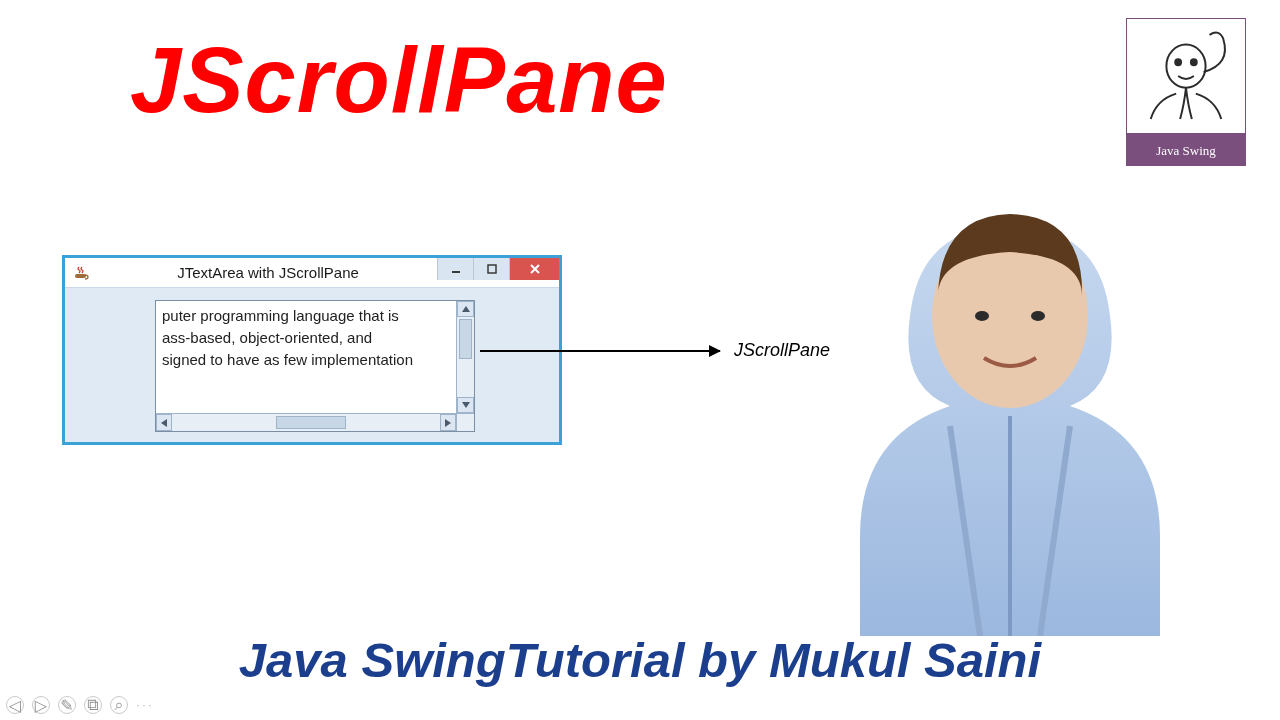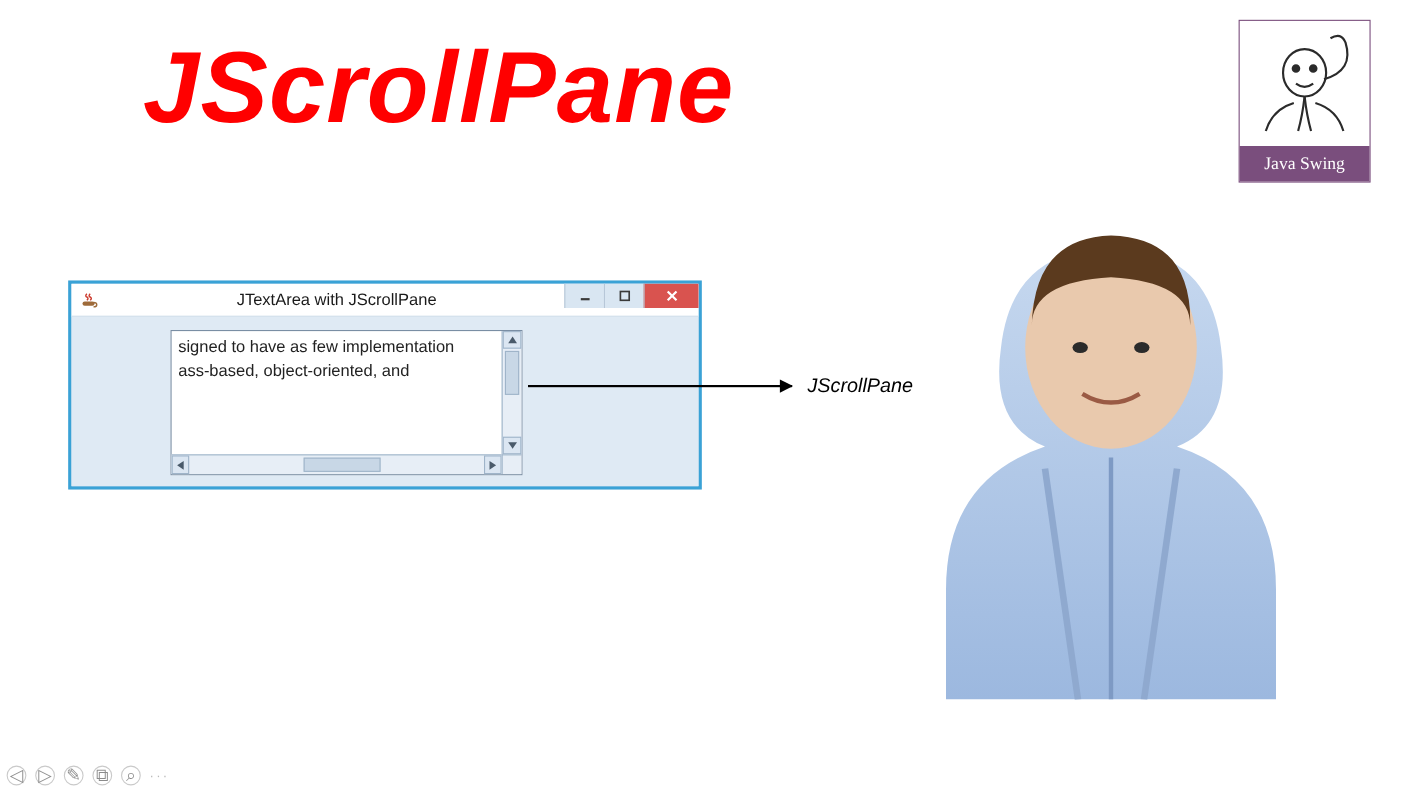--- a/index.html
+++ b/index.html
@@ -24,32 +24,32 @@
     width: 120px; height: 148px;
     border: 1px solid #7a4e7d;
     background: linear-gradient(#fff 0 78%, #7a4e7d 78% 100%);
   }
   .logo-label {
     position: absolute;
     left: 0; right: 0; bottom: 6px;
     text-align: center;
     color: #fff;
     font-family: Georgia, 'Times New Roman', serif;
-    font-size: 16px;
+    font-size: 13px;
   }
   .monkey {
     position: absolute;
     top: 6px; left: 10px; right: 10px; bottom: 34px;
   }
 
   
   .win {
     position: absolute;
     top: 255px; left: 62px;
-    width: 576px; height: 190px;
+    width: 500px; height: 190px;
     border: 3px solid #3aa2d6;
     background: #dfeaf4;
   }
   .win-titlebar {
     height: 30px;
     background: #ffffff;
     border-bottom: 1px solid #c9d9e8;
     display: flex;
     align-items: center;
     position: relative;
@@ -241,22 +241,23 @@
           <svg width="14" height="14" viewBox="0 0 14 14">
               <path d="M3 3 L11 11 M11 3 L3 11" stroke="#fff" stroke-width="2"></path>
             </svg>
         </div>
       </div>
     </div>
     <div class="win-body">
       <div class="scrollpane">
         <div class="sp-viewport">
           <div class="text">
+            <div>puter programming language that is</div>
+            <div>ass-based, object-oriented, and</div>
             <div>signed to have as few implementation</div>
-            <div>ass-based, object-oriented, and</div>
           </div>
         </div>
         <div class="vsb">
           <div class="arrow up">
             <svg width="10" height="8" viewBox="0 0 10 8">
                 <path d="M5 1 L9 7 L1 7 Z" fill="#4a5a6a"></path>
               </svg>
           </div>
           <div class="thumb"></div>
           <div class="arrow down">
@@ -299,20 +300,21 @@
       <path d="M138 160 Q140 80 210 78 Q284 80 282 160 Q282 120 210 116 Q138 120 138 160 Z" fill="#5b3a1e"></path>
       <ellipse cx="182" cy="180" rx="7" ry="5" fill="#2b2b2b"></ellipse>
       <ellipse cx="238" cy="180" rx="7" ry="5" fill="#2b2b2b"></ellipse>
       <path d="M184 222 Q210 238 236 222" stroke="#9a5a44" stroke-width="4" fill="none"></path>
       <path d="M150 290 L180 500" stroke="#8fa9cf" stroke-width="6"></path>
       <path d="M270 290 L240 500" stroke="#8fa9cf" stroke-width="6"></path>
       <path d="M210 280 L210 500" stroke="#7e9ac4" stroke-width="4"></path>
     </svg>
   </div>
 
+  <div class="footer">Java SwingTutorial by Mukul Saini</div>
 
   <div class="slidenav">
     <div class="nav-btn">
         <span>◁</span>
       </div>
     <div class="nav-btn">
         <span>▷</span>
       </div>
     <div class="nav-btn">
         <span>✎</span>

